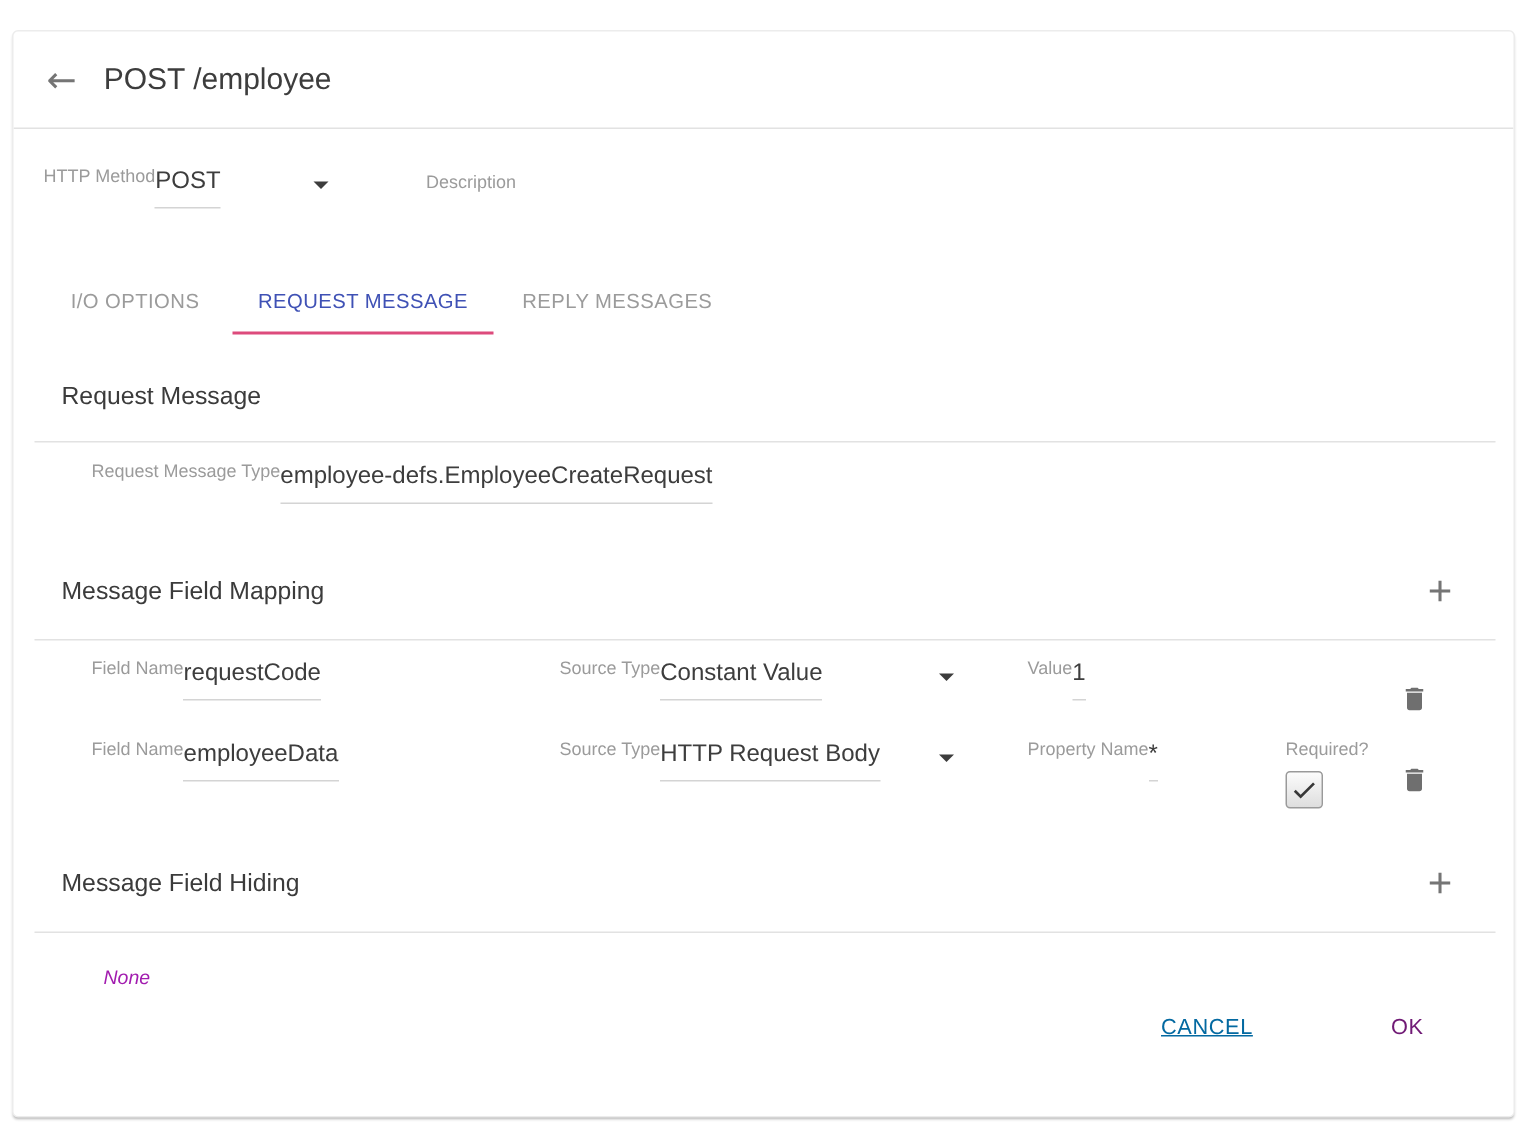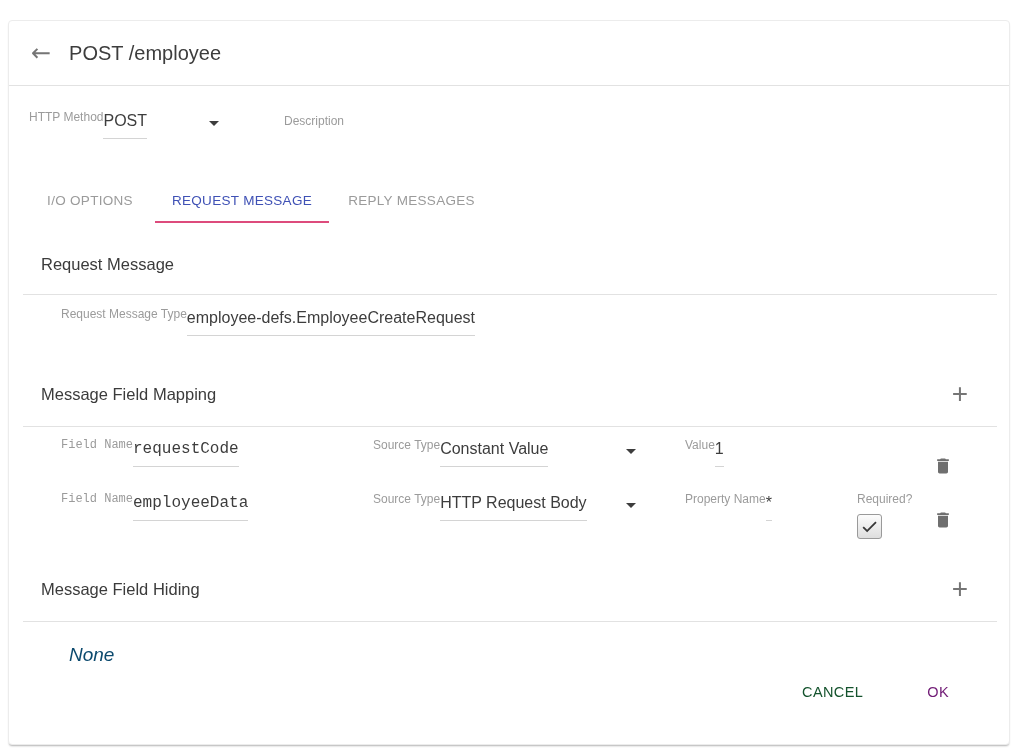--- a/index.html
+++ b/index.html
@@ -82,56 +82,56 @@
     font-size: 28px; font-weight: 200; color: #757575; line-height: 20px;
     padding: 0; width: 22px; height: 24px;
   }
   .divider { border: none; border-top: 1px solid #e2e2e2; margin: 20px 12px 0 14px; }
 
   
   .fld-rmt { margin: 12px 80px 0 52px; }
 
   
   .map-row { display: flex; align-items: flex-start; padding: 11px 0 0 52px; height: 54px; position: relative; }
-  .fld-fieldname { width: 276px; margin-right: 36px; font-family: Liberation Mono, monospace; }
+  .fld-fieldname { width: 276px; margin-right: 36px; }
   .fld-sourcetype { width: 273px; margin-right: 39px; }
   .fld-val { width: 202px; }
   .fld-prop { width: 136px; margin-right: 36px; }
   .required-group { display: flex; flex-direction: column; width: 70px; }
   .checkbox {
     width: 25px; height: 25px; margin-top: 1px;
     border: 1px solid #9a9a9a; border-radius: 3px;
     background: linear-gradient(#fcfcfc, #dedede);
     display: flex; align-items: center; justify-content: center;
     cursor: pointer;
   }
   .trash-btn {
     background: none; border: none; cursor: pointer;
     position: absolute; right: 55px; top: 28px;
     width: 22px; height: 24px; padding: 0;
   }
 
   
   .empty-note {
-    font-size: 19px; color: #0c4a6e; font-style: italic;
+    font-size: 13px; color: #a21caf; font-style: italic;
     padding-left: 60px; margin-top: 22px;
   }
 
   
   .actions {
     display: flex; justify-content: flex-end; align-items: center;
     margin-top: 8px; padding-right: 52px;
   }
   .text-btn {
     background: none; border: none; cursor: pointer;
     font-size: 14.5px; letter-spacing: 0.4px;
     font-family: "Liberation Sans", sans-serif;
     padding: 10px 8px;
   }
-  .btn-cancel { color: #14532d; margin-right: 48px; }
+  .btn-cancel { color: #0369a1; margin-right: 76px; text-decoration: underline; }
   .btn-ok { color: #701a75; }
 </style>
 </head>
 <body>
 
 <div class="card">
 
   <div class="card-header">
     <button class="back-btn">←</button>
     <div class="page-title">POST /employee</div>

